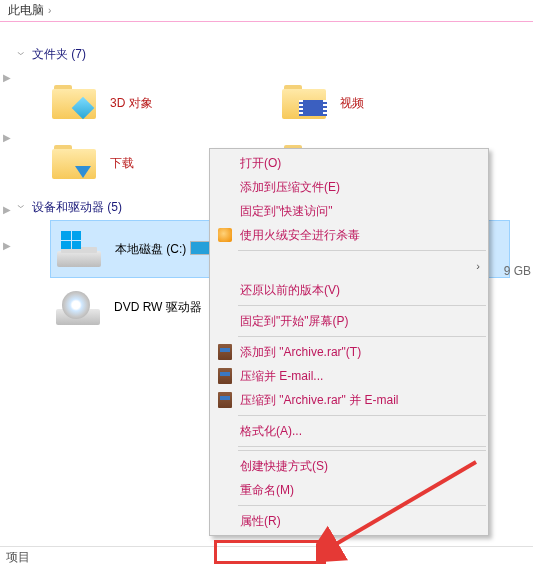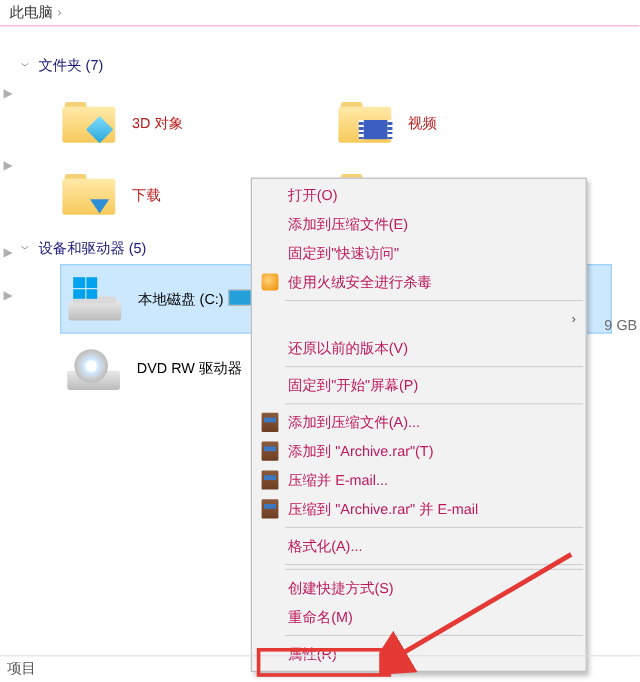--- a/index.html
+++ b/index.html
@@ -194,26 +194,20 @@
     </div>
     <div class="menu-sep"></div>
     <div class="menu-item">
       <span class="mi-label">固定到"开始"屏幕(P)</span>
     </div>
     <div class="menu-sep"></div>
     <div class="menu-item">
       <span class="mi-icon">
         <div class="rar"></div>
       </span>
-      <span class="mi-label">添加到压缩文件(A)...</span>
-    </div>
-    <div class="menu-item">
-      <span class="mi-icon">
-        <div class="rar"></div>
-      </span>
       <span class="mi-label">添加到 "Archive.rar"(T)</span>
     </div>
     <div class="menu-item">
       <span class="mi-icon">
         <div class="rar"></div>
       </span>
       <span class="mi-label">压缩并 E-mail...</span>
     </div>
     <div class="menu-item">
       <span class="mi-icon">

